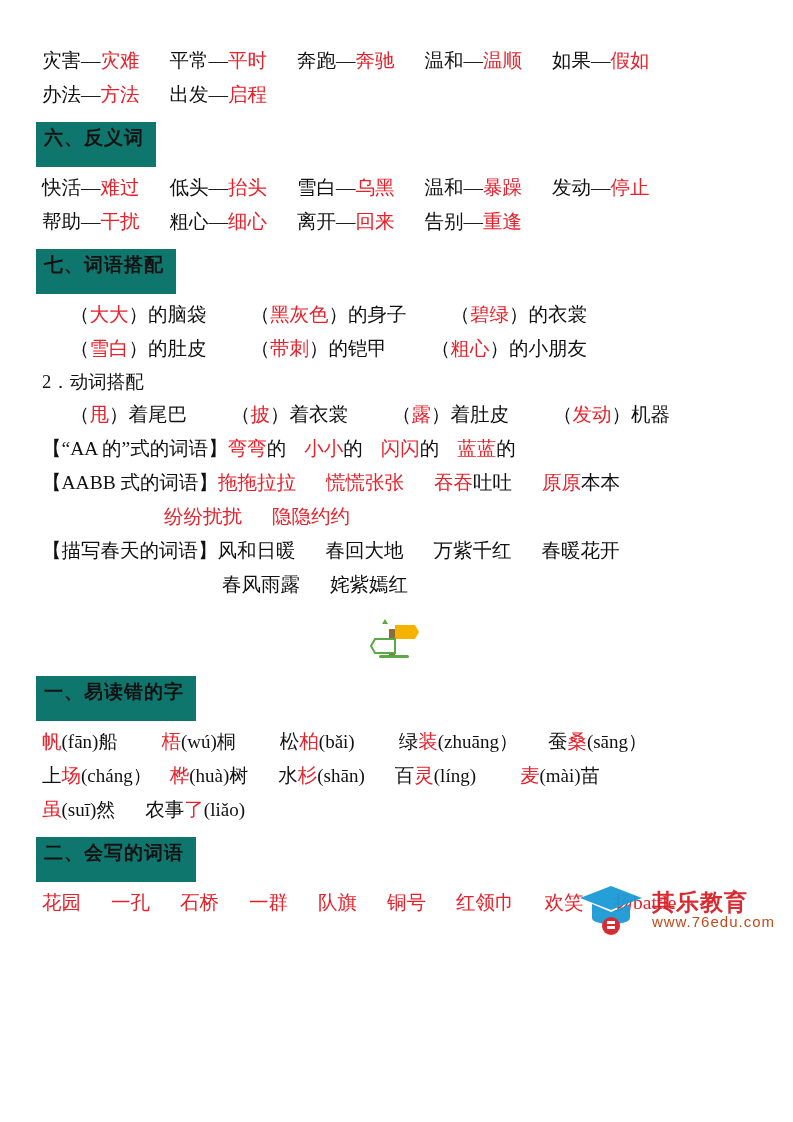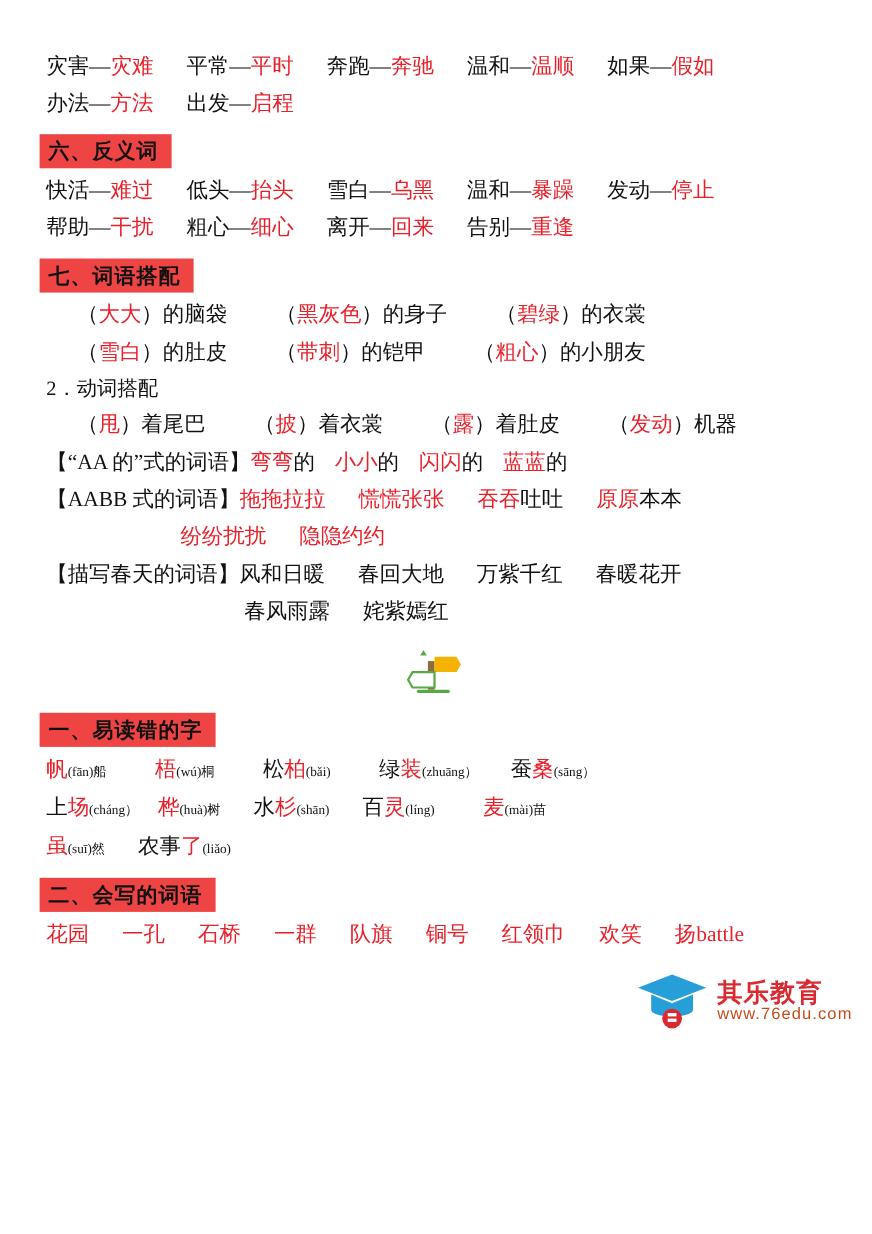--- a/index.html
+++ b/index.html
@@ -18,25 +18,25 @@
   .page {
     position: relative;
     width: 793px;
     height: 950px;
     padding: 44px 36px 0 36px;
     box-sizing: border-box;
   }
 
   .section-head {
     display: inline-block;
-    background: #ef4444;
+    background: #0f766e;
     font-size: 19px;
     font-weight: bold;
     color: #111;
-    padding: 3px 12px 2px 8px;
+    padding: 3px 12px 16px 8px;
     margin: 10px 0 4px 0;
     letter-spacing: 1px;
     font-family: "Liberation Sans", sans-serif;
   }
 
   .line {
     font-size: 19.5px;
     line-height: 34px;
     white-space: nowrap;
     margin: 0;
@@ -76,21 +76,21 @@
     background: #ffffff;
     border: 2px solid #34a853;
     border-radius: 22px;
     color: #1f8a3b;
     font-weight: bold;
     font-size: 19px;
     padding: 5px 26px;
     font-family: "Liberation Sans", sans-serif;
   }
 
-  .phon { font-size: 12px; }
+  .phon { font-size: 19px; }
 
   .watermark {
     position: absolute;
     right: 18px;
     bottom: 10px;
     display: flex;
     align-items: center;
     opacity: 0.95;
   }
   .wm-text {

